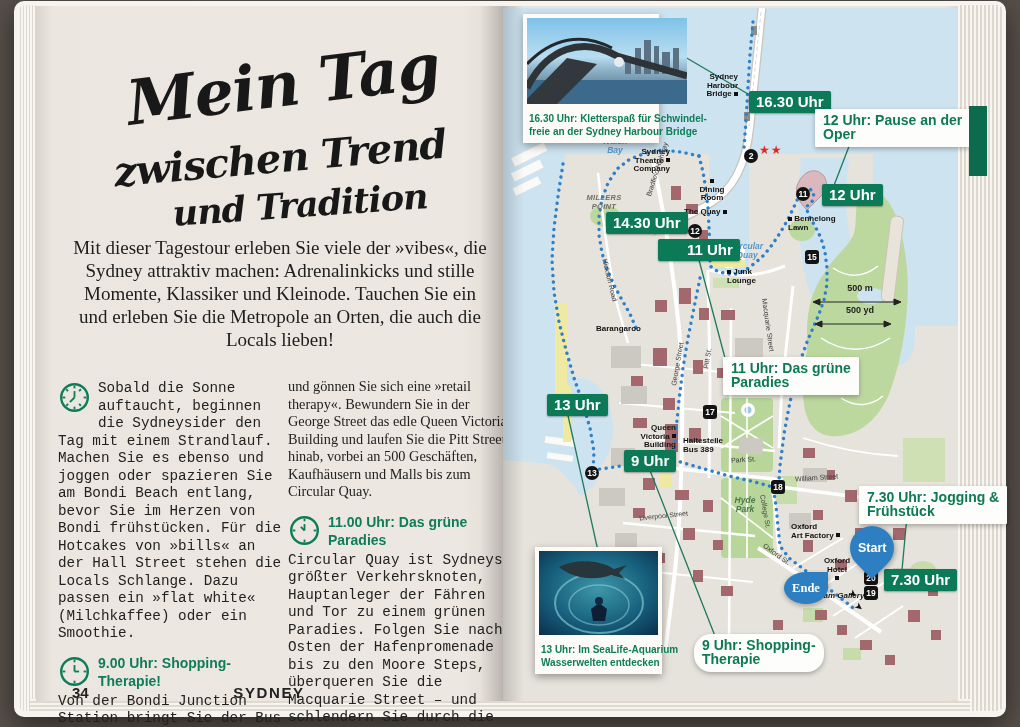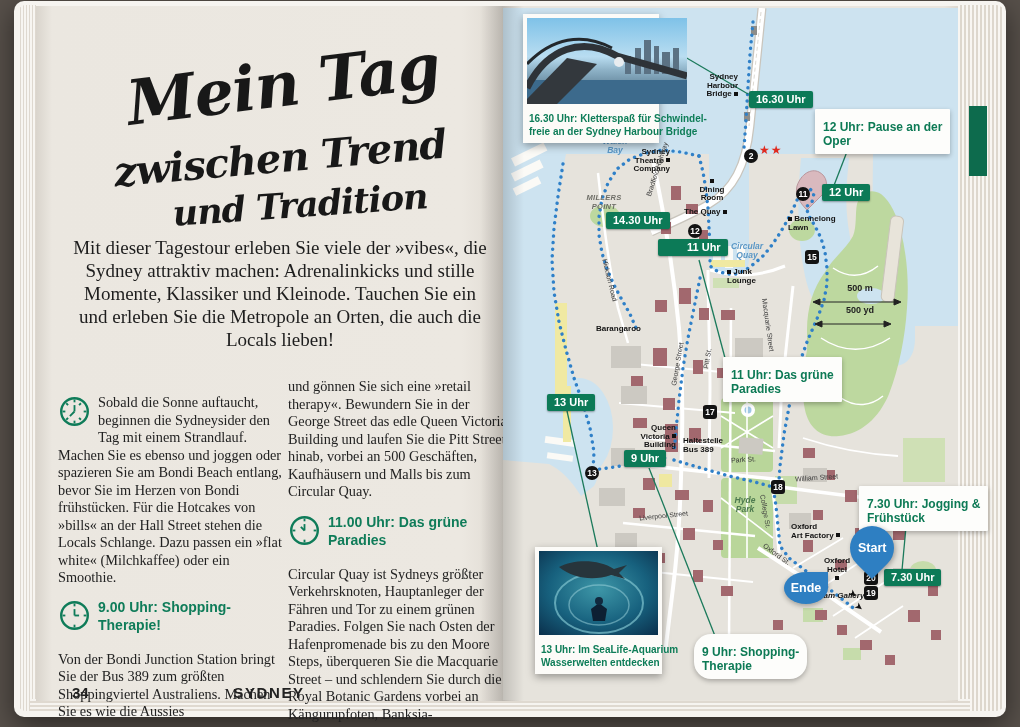--- a/index.html
+++ b/index.html
@@ -18,44 +18,44 @@
   .title-line { position:absolute; text-align:center; font-family:"DejaVu Serif",serif; font-style:italic; font-weight:700; color:#181818; letter-spacing:-1px; }
   .t1 { left:88px; top:48px; width:390px; font-size:62px; transform:rotate(-7deg); }
   .t2 { left:80px; top:134px; width:400px; font-size:40px; transform:rotate(-5deg); }
   .t3 { left:120px; top:184px; width:360px; font-size:35px; transform:rotate(-4deg); }
   .intro { position:absolute; left:68px; top:236px; width:424px; font-family:"Liberation Serif",serif; font-size:19px; line-height:23px; text-align:center; color:#1d1d1d; }
   .col { position:absolute; top:378px; width:224px; font-family:"Liberation Serif",serif; font-size:14.3px; line-height:17.5px; color:#222; }
   .col1 { left:58px; } .col2 { left:288px; }
   .sec-head { font-family:"Liberation Sans",sans-serif; font-weight:bold; font-size:14px; line-height:18px; color:#0f7c59; }
   .clock { float:left; width:33px; height:33px; margin:1px 7px 2px 0; }
   .sec { margin-bottom:11px; overflow:visible; }
-  .sec p { margin-top:16px; }
+  .sec p { margin-top:2px;font-family:Liberation Mono, monospace; }
   .footer { position:absolute; top:684px; font-size:15px; font-weight:bold; letter-spacing:1.6px; color:#222; }
   .fnum { letter-spacing:0; }
 
   
   .map-svg { position:absolute; left:503px; top:8px; width:455px; height:692px; z-index:1; }
   .ov { position:absolute; z-index:3; }
-  .badge { background:#0c7a57; color:#fff; font-weight:bold; font-size:11px; padding:2px 7px 3px; border-radius:2px; box-shadow:0 1px 2px rgba(0,0,0,.35); white-space:nowrap; z-index:4; }
-  .callout { background:#fdfdfb; color:#0d7a55; font-weight:bold; font-size:12px; line-height:13.5px; padding:12px 8px 6px; box-shadow:0 2px 5px rgba(0,0,0,.28); border-radius:1px; white-space:nowrap; z-index:4; }
+  .badge { background:#0c7a57; color:#fff; font-weight:bold; font-size:15px; padding:2px 7px 3px; border-radius:2px; box-shadow:0 1px 2px rgba(0,0,0,.35); white-space:nowrap; z-index:4; }
+  .callout { background:#fdfdfb; color:#0d7a55; font-weight:bold; font-size:14px; line-height:13.5px; padding:5px 8px 6px; box-shadow:0 2px 5px rgba(0,0,0,.28); border-radius:1px; white-space:nowrap; z-index:4; }
   .lab { font-size:8px; font-weight:bold; line-height:8.5px; color:#141414; white-space:nowrap; }
   .rt { text-align:right; } .ctr { text-align:center; }
   .street { font-size:7px; font-weight:normal; color:#3a3a3a; white-space:nowrap; }
   .water-lab { font-size:8.5px; font-style:italic; font-weight:bold; color:#5a97c6; line-height:9px; }
   .district { font-size:7.5px; font-style:italic; font-weight:bold; color:#6d6d66; letter-spacing:.3px; line-height:8.5px; }
   .sq { display:inline-block; width:4px; height:4px; background:#111; vertical-align:middle; }
   .marker { width:14px; height:14px; background:#131313; color:#fff; font-size:8.5px; font-weight:bold; text-align:center; line-height:14px; border-radius:3px; z-index:4; }
   .cir { border-radius:50%; }
   .stars { color:#e02a1e; font-size:12px; letter-spacing:1px; z-index:4; }
   .photo-card { background:#fcfbf8; padding:4px 4px 5px; box-shadow:0 3px 8px rgba(0,0,0,.35); z-index:5; }
   .photo-card .cap { font-size:10px; font-weight:bold; color:#0e7d58; line-height:13px; padding:4px 2px 0; white-space:nowrap; }
   .pin { position:absolute; background:#2e7fc2; color:#fff; font-weight:bold; font-size:12.5px; display:flex; align-items:center; justify-content:center; box-shadow:0 2px 5px rgba(0,0,0,.3); z-index:5; }
   .pin-start { width:44px; height:44px; border-radius:50% 50% 50% 0; transform:rotate(-45deg); }
   .pin-start span { transform:rotate(45deg); }
-  .pin-ende { width:44px; height:32px; border-radius:50% 0 50% 50%; }
+  .pin-ende { width:44px; height:32px; border-radius:50% 0 50% 50%;font-family:Liberation Serif, serif; }
   .scale-lab { font-size:9px; font-weight:bold; color:#222; text-align:center; width:90px; }
   .jam-arrow { font-size:10px; color:#111; transform:rotate(38deg); z-index:4; }
 </style>
 </head>
 <body>
 
 <div class="scene">
   <div class="book"></div>
   <div class="edge-left"></div>
   <div class="edge-right"></div>

